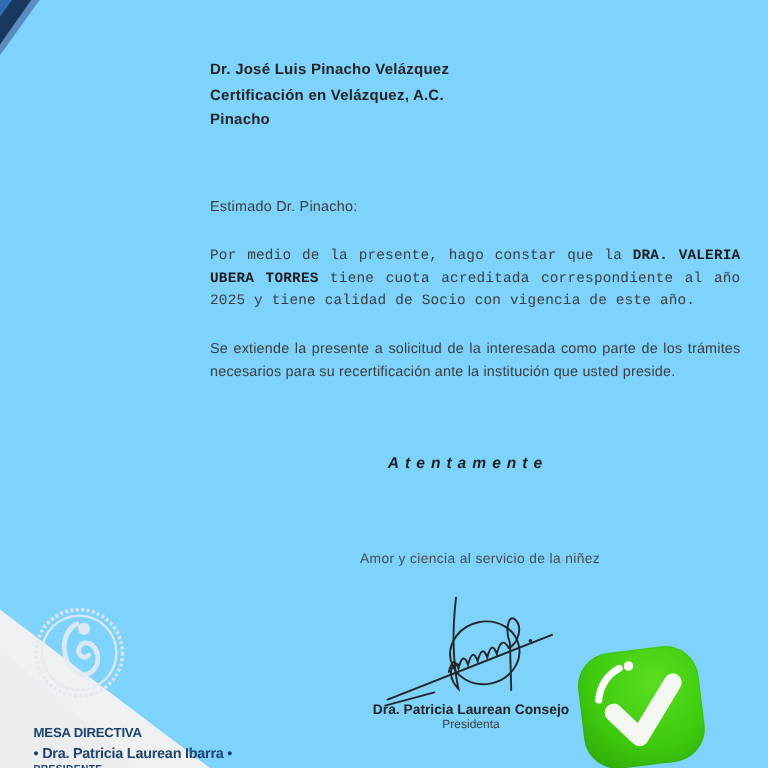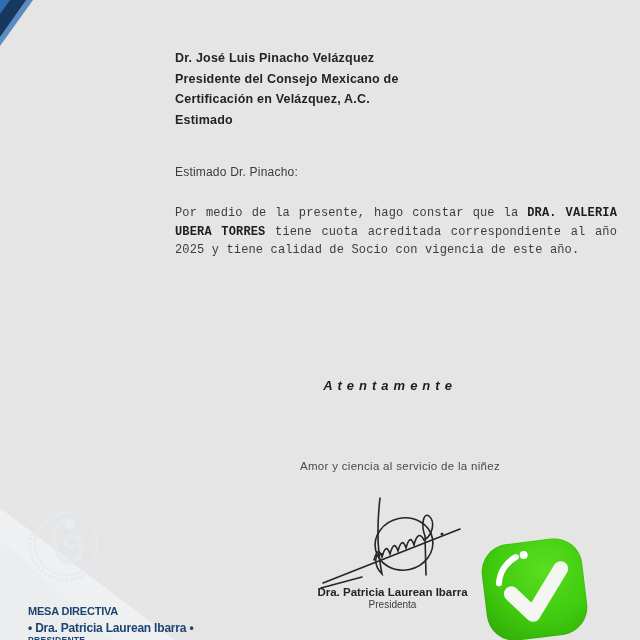--- a/index.html
+++ b/index.html
@@ -5,21 +5,21 @@
   html,body{margin:0;padding:0;}
   body{
     width:640px;height:640px;
     font-family:"Liberation Sans", sans-serif;
     background:#ffffff;
     position:relative;
   }
   .page{
     position:absolute;inset:0;
     width:640px;height:640px;
-    background:#e5e5e5;
+    background:#7dd3fc;
     overflow:hidden;
   }
   
   .corner{position:absolute;left:0;top:0;width:80px;height:70px;}
   
   .recipient{
     position:absolute;left:175px;top:48px;
     font-size:12.5px;font-weight:bold;color:#242424;
     line-height:20.5px;letter-spacing:.2px;
   }
@@ -101,49 +101,49 @@
     <svg width="80" height="80" viewBox="0 0 80 80">
       <circle cx="40" cy="40" r="36" fill="none" stroke="#e3e8ee" stroke-width="3" stroke-dasharray="2.5 2"></circle>
       <circle cx="40" cy="40" r="31" fill="none" stroke="#e6ebf0" stroke-width="2"></circle>
       <path d="M38,16 C30,20 26,30 28,40 C30,52 38,60 46,58 C54,56 58,46 54,38 C50,30 42,30 40,36 C38,42 44,46 48,42" fill="none" stroke="#e6ebf0" stroke-width="4" stroke-linecap="round"></path>
       <circle cx="44" cy="20" r="5" fill="#e9edf2"></circle>
     </svg>
   </div>
 
   <div class="recipient">
     <div>Dr. José Luis Pinacho Velázquez</div>
-    <div>Presidente del Consejo Mexicano de</div>
     <div>Certificación en Velázquez, A.C.</div>
-    <div>Estimado</div>
+    <div>Pinacho</div>
   </div>
 
   <div class="salutation">Estimado Dr. Pinacho:</div>
 
   <p class="para p1"><span>Por medio de la presente, hago constar que la </span><b>DRA. VALERIA UBERA TORRES</b><span> tiene cuota acreditada correspondiente al año 2025 y tiene calidad de Socio con vigencia de este año.</span></p>
 
+  <p class="para p2">Se extiende la presente a solicitud de la interesada como parte de los trámites necesarios para su recertificación ante la institución que usted preside.</p>
 
   <div class="closing">Atentamente</div>
 
   <div class="motto">Amor y ciencia al servicio de la niñez</div>
 
   <div class="signature-svg">
     <svg width="152" height="100" viewBox="0 0 152 100">
       <g fill="none" stroke="#262626" stroke-width="1.6" stroke-linecap="round">
         <ellipse cx="84" cy="52" rx="29" ry="26" transform="rotate(-12 84 52)"></ellipse>
         <path d="M60,6 C57,32 57,58 62,82 C54,74 53,60 63,62"></path>
         <path d="M54,68 q4,-15 8,-3 q4,-15 8,-3 q4,-15 8,-3 q4,-15 8,-3 q4,-15 8,-3 q4,-16 10,-5"></path>
         <path d="M104,48 C112,44 116,30 109,24 C103,20 101,34 105,44 L106,83"></path>
         <path d="M3,91 L140,37"></path>
         <path d="M1,96 L42,85"></path>
         <circle cx="122" cy="42" r="1.5" fill="#262626" stroke="none"></circle>
       </g>
     </svg>
   </div>
 
-  <div class="sig-name">Dra. Patricia Laurean Ibarra</div>
+  <div class="sig-name">Dra. Patricia Laurean Consejo</div>
   <div class="sig-title">Presidenta</div>
 
   <div class="board">
     <div class="b-title">MESA DIRECTIVA</div>
     <div class="b-member">• Dra. Patricia Laurean Ibarra •</div>
     <div class="b-role">PRESIDENTE</div>
   </div>
 
   <div class="badge">
     <svg width="101" height="97" viewBox="0 0 101 97">

